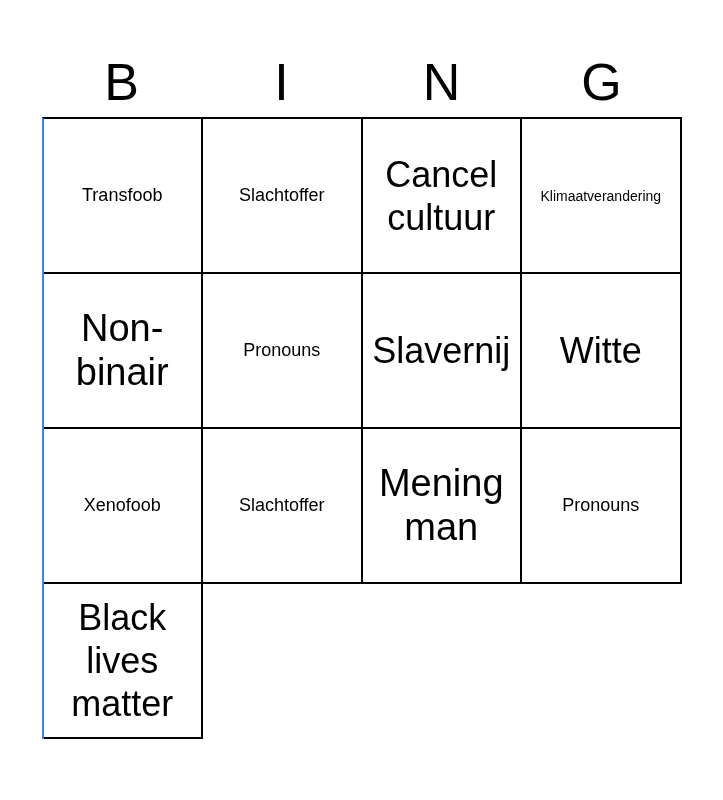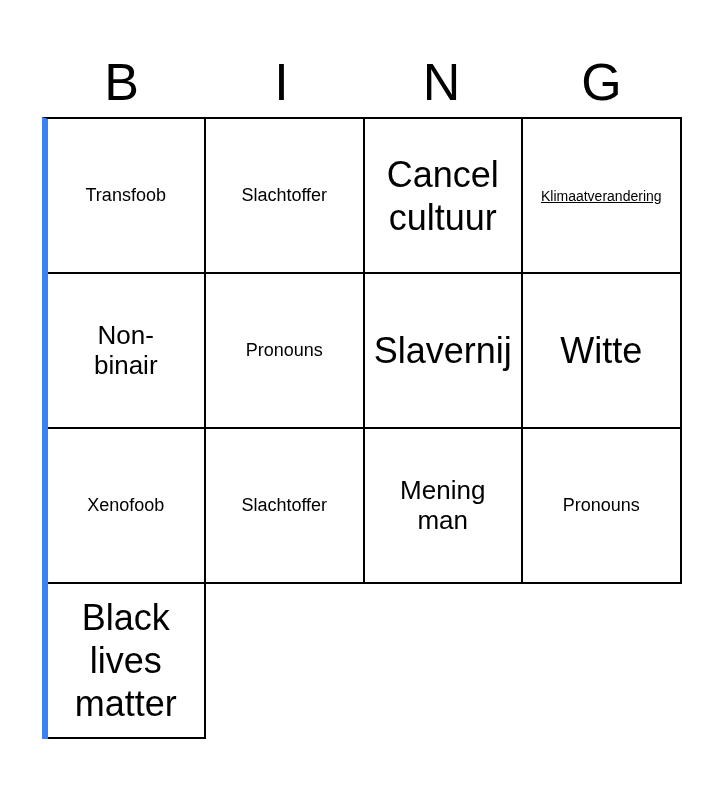--- a/index.html
+++ b/index.html
@@ -34,21 +34,21 @@
       font-size: 52px;
       font-weight: normal;
       line-height: 1.2;
       color: #000;
     }
 
     .bingo-grid {
       display: grid;
       grid-template-columns: repeat(4, 1fr);
       grid-template-rows: repeat(4, 1fr);
-      border-left: 6px solid #3b82f6;
+      border-left: 2px solid #3b82f6;
       border-top: 2px solid #000;
       width: 100%;
     }
 
     .bingo-cell {
       border-right: 2px solid #000;
       border-bottom: 2px solid #000;
       display: flex;
       justify-content: center;
       align-items: center;
@@ -57,32 +57,31 @@
       min-height: 155px;
     }
 
     .bingo-cell-text {
       font-size: 18px;
       color: #000;
       line-height: 1.3;
     }
 
     .bingo-cell-text.large {
-      font-size: 26px;
+      font-size: 38px;
       line-height: 1.15;
     }
 
     .bingo-cell-text.medium {
       font-size: 36px;
       line-height: 1.2;
     }
 
     .bingo-cell-text.small {
       font-size: 14px;
-      text-decoration: underline;
     }
   </style>
 </head>
 <body>
 
 <div class="bingo-container">
   <div class="bingo-header">
     <div class="bingo-letter">B</div>
     <div class="bingo-letter">I</div>
     <div class="bingo-letter">N</div>

